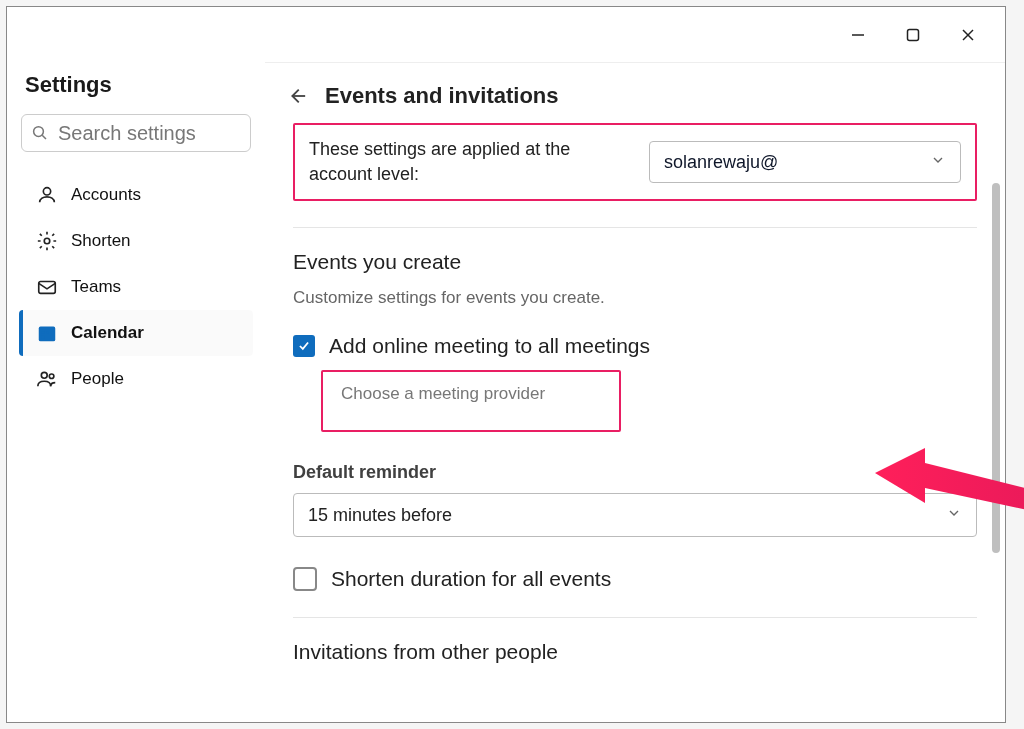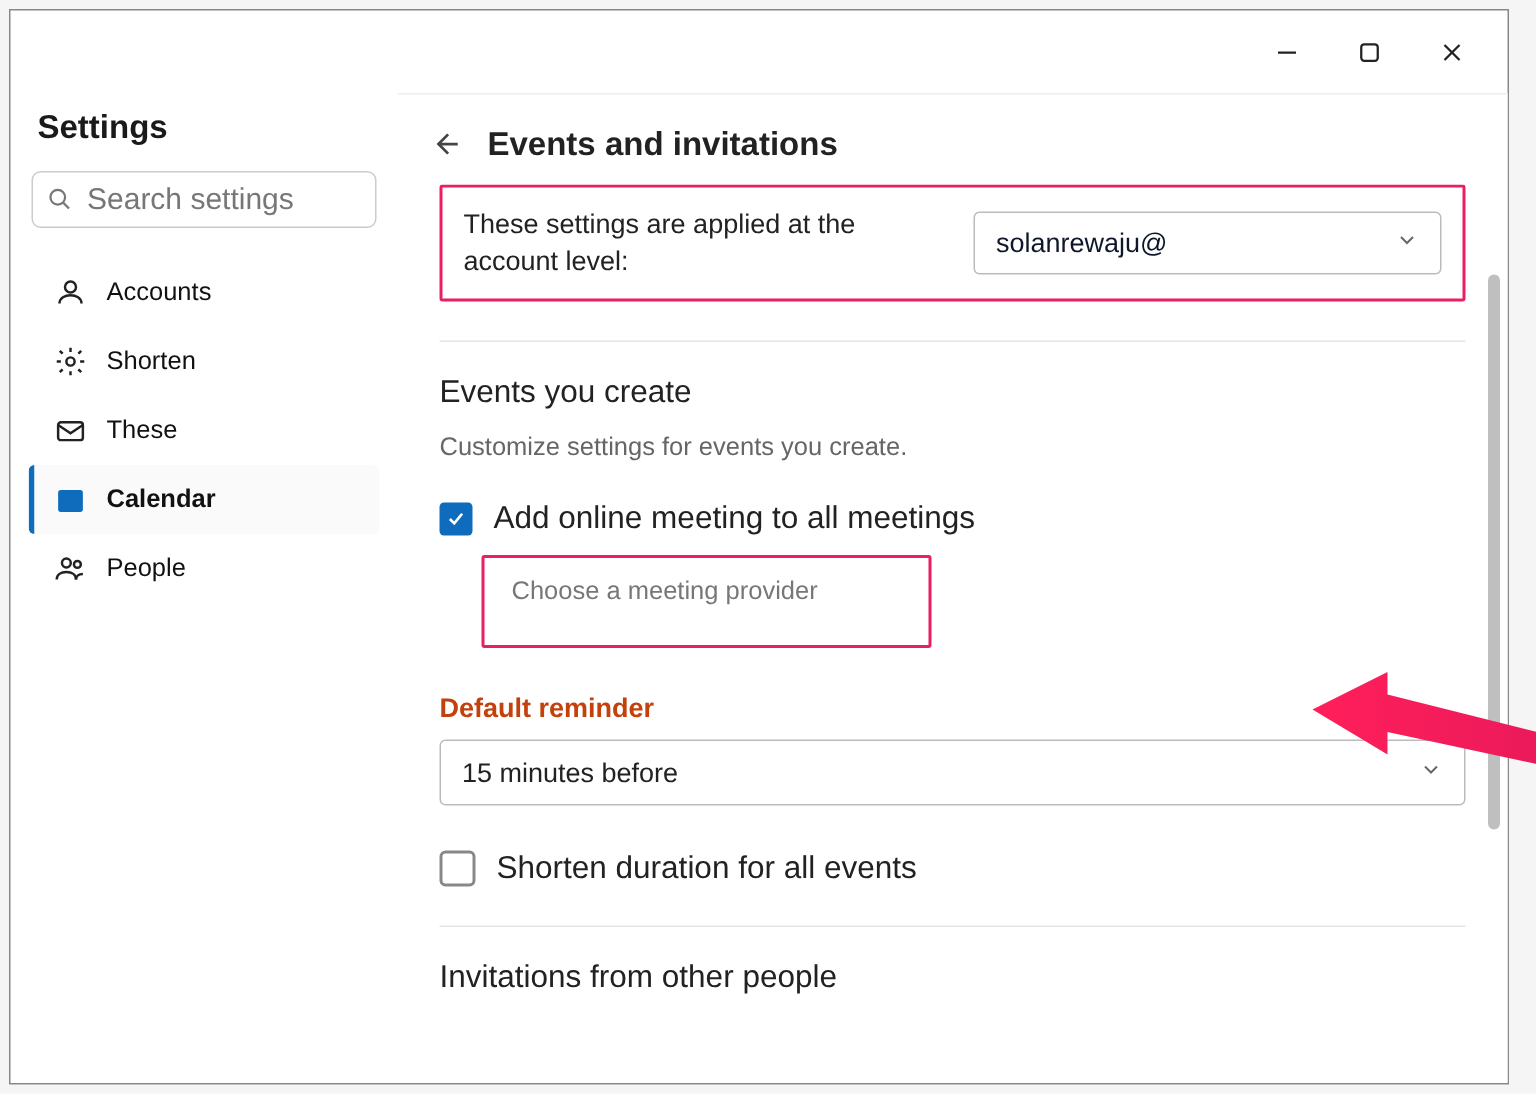--- a/index.html
+++ b/index.html
@@ -42,21 +42,21 @@
   .section-sub { font-size: 17px; color: #666; margin-bottom: 26px; }
   .checkbox-row { display: flex; align-items: center; gap: 14px; font-size: 21px; color: #222; margin-bottom: 12px; }
   .checkbox { width: 22px; height: 22px; background: #0f6cbd; border-radius: 3px; display: flex; align-items: center; justify-content: center; color: #fff; }
   .checkbox.empty { background: #fff; border: 2px solid #888; border-radius: 4px; width: 24px; height: 24px; }
   .provider-box { border: 2px solid #e91e63; border-radius: 2px; padding: 12px 18px 16px 18px; margin-left: 28px; width: 300px; position: relative; }
   .provider-label { font-size: 17px; color: #777; margin-bottom: 10px; }
   .radio-row { display: flex; align-items: center; gap: 12px; font-size: 18px; color: #222; }
   .radio-outer { width: 22px; height: 22px; border-radius: 50%; border: 2px solid #0f6cbd; display: flex; align-items: center; justify-content: center; }
   .radio-inner { width: 12px; height: 12px; border-radius: 50%; background: #0f6cbd; }
   .arrow-annot { position: absolute; left: 590px; top: 350px; pointer-events: none; }
-  .subsection-title { font-size: 18px; font-weight: 700; color: #c2410c; margin: 30px 0 10px 0; }
+  .subsection-title { font-size: 18px; font-weight: 700; color: #404040; margin: 30px 0 10px 0; }
   .reminder-select { width: 100%; height: 44px; border: 1px solid #bbb; border-radius: 4px; display: flex; align-items: center; justify-content: space-between; padding: 0 14px; font-size: 18px; color: #222; background: #fff; margin-bottom: 30px; }
   .scrollbar-track { position: absolute; right: 5px; top: 120px; width: 8px; height: 380px; background: transparent; }
   .scrollbar-thumb { width: 8px; height: 370px; background: #bfbfbf; border-radius: 4px; }
 </style>
 </head>
 <body>
 
 <div class="window">
   <div class="titlebar">
     <div class="win-btn">
@@ -108,21 +108,21 @@
           </span>
           <span>Shorten</span>
         </li>
         <li>
           <span class="nav-icon">
             <svg width="22" height="22" viewBox="0 0 24 24" fill="none">
                 <rect x="3" y="6" width="18" height="13" rx="2" stroke="#222" stroke-width="1.8"></rect>
                 <path d="M3 8l9 6 9-6" stroke="#222" stroke-width="1.8" fill="none"></path>
               </svg>
           </span>
-          <span>These</span>
+          <span>Teams</span>
         </li>
         <li class="active">
           <span class="nav-icon cal-filled">
             <svg width="22" height="22" viewBox="0 0 24 24">
                 <rect x="3" y="5" width="18" height="16" rx="2" fill="#0f6cbd"></rect>
                 <rect x="6" y="10" width="3" height="3" fill="#fff"></rect>
                 <rect x="11" y="10" width="3" height="3" fill="#fff"></rect>
                 <rect x="6" y="15" width="3" height="3" fill="#fff"></rect>
               </svg>
           </span>

